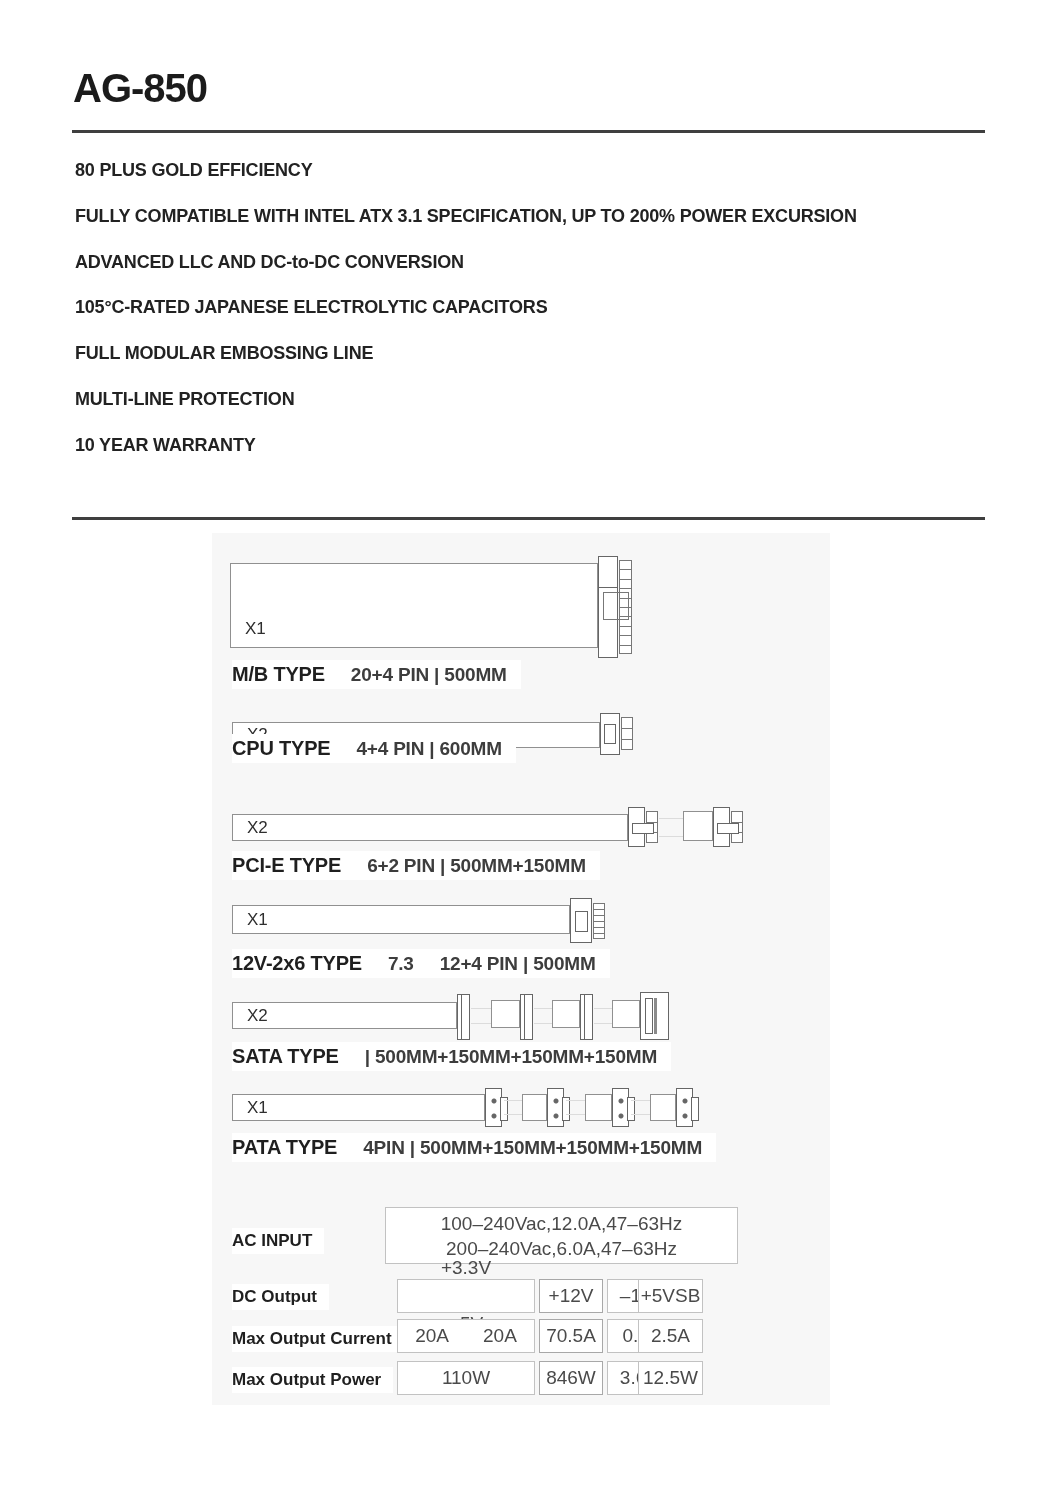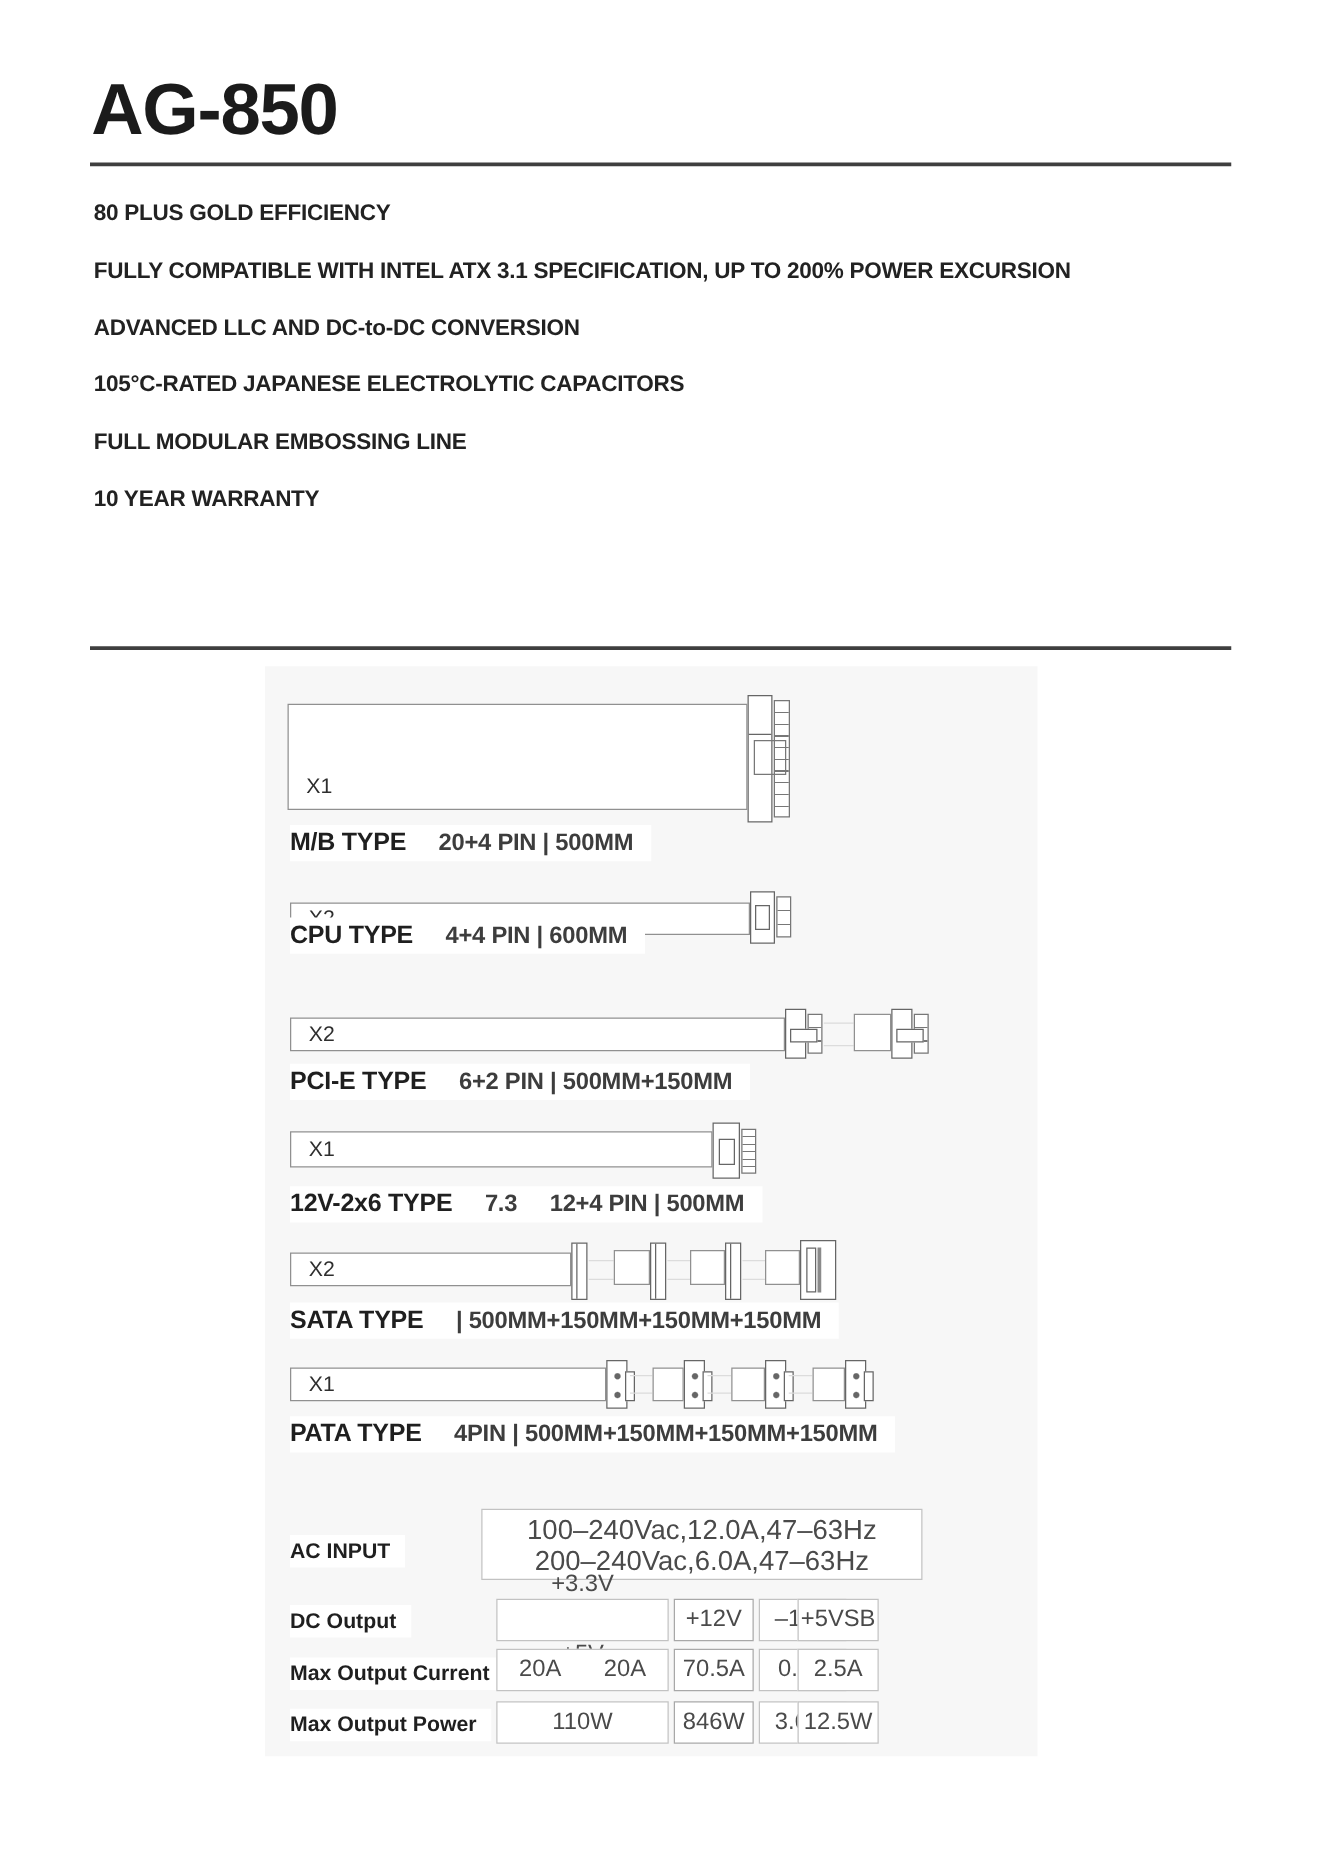--- a/index.html
+++ b/index.html
@@ -1,21 +1,21 @@
 <!DOCTYPE html>
 <html><head>
 <meta charset="utf-8">
 <style>
   * { margin:0; padding:0; box-sizing:border-box; }
   html,body { background:#ffffff; }
   body { font-family:"Liberation Sans", sans-serif; }
   .page { position:relative; width:1060px; height:1500px; background:#ffffff; overflow:hidden; }
 
   
-  .title { position:absolute; left:73px; top:57px; font-size:58px; line-height:62px;
+  .title { position:absolute; left:73px; top:57px; font-size:40px; line-height:62px;
            font-weight:700; letter-spacing:-1px; color:#1b1b1b; }
   .rule { position:absolute; left:72px; width:913px; height:3px; background:#3f3f3f; }
   .rule-top { top:130px; }
   .rule-mid { top:517px; }
 
   
   .features { position:absolute; left:75px; top:148px; width:920px; list-style:none; }
   .features li { font-size:18px; font-weight:700; letter-spacing:-0.2px;
                  line-height:45.8px; color:#222222; white-space:nowrap; }
 
@@ -105,21 +105,21 @@
   .pata-s2 { left:585px; top:1094px; width:27px; height:27px; }
   .pata-s3 { left:650px; top:1094px; width:26px; height:27px; }
   .pata-label { left:232px; top:1133px; }
 
   
   .spec-label { position:absolute; left:232px; font-size:17px; font-weight:700; color:#1f1f1f;
                 background:#ffffff; padding:3px 12px 3px 0; white-space:nowrap; }
   .lab-ac { top:1228px; } .lab-dc { top:1284px; } .lab-cur { top:1326px; } .lab-pow { top:1367px; }
   .ac-box { position:absolute; left:385px; top:1207px; width:353px; height:57px;
             border:1px solid #c2c2c2; background:#ffffff; display:flex; flex-direction:column;
-            align-items:center; justify-content:center; font-size:22px; line-height:25px; color:#4a4a4a; }
+            align-items:center; justify-content:center; font-size:19px; line-height:25px; color:#4a4a4a; }
   .cell { position:absolute; height:34px; border:1px solid #c2c2c2; background:#ffffff;
           display:flex; align-items:center; justify-content:center; gap:34px;
           font-size:19px; color:#4a4a4a; white-space:nowrap; }
   .r1 { top:1279px;flex-direction:column; } .r2 { top:1319px; } .r3 { top:1361px; }
   .c1 { left:397px; width:138px; }
   .c2 { left:539px; width:64px; border-color:#a8a8a8; }
   .c3 { left:607px; width:70px; }
   .c4 { left:638px; width:65px; }
 </style>
 </head>
@@ -129,20 +129,21 @@
 
   <div class="title">AG-850</div>
   <div class="rule rule-top"></div>
 
   <ul class="features">
     <li>80 PLUS GOLD EFFICIENCY</li>
     <li>FULLY COMPATIBLE WITH INTEL ATX 3.1 SPECIFICATION, UP TO 200% POWER EXCURSION</li>
     <li>ADVANCED LLC AND DC-to-DC CONVERSION</li>
     <li>105°C-RATED JAPANESE ELECTROLYTIC CAPACITORS</li>
     <li>FULL MODULAR EMBOSSING LINE</li>
+    <li>MULTI-LINE PROTECTION</li>
     <li>10 YEAR WARRANTY</li>
   </ul>
 
   <div class="rule rule-mid"></div>
 
   <div class="panel"></div>
 
   <div class="cable-rect mb-rect">
     <span class="qty qty-bottom">X1</span>
   </div>

